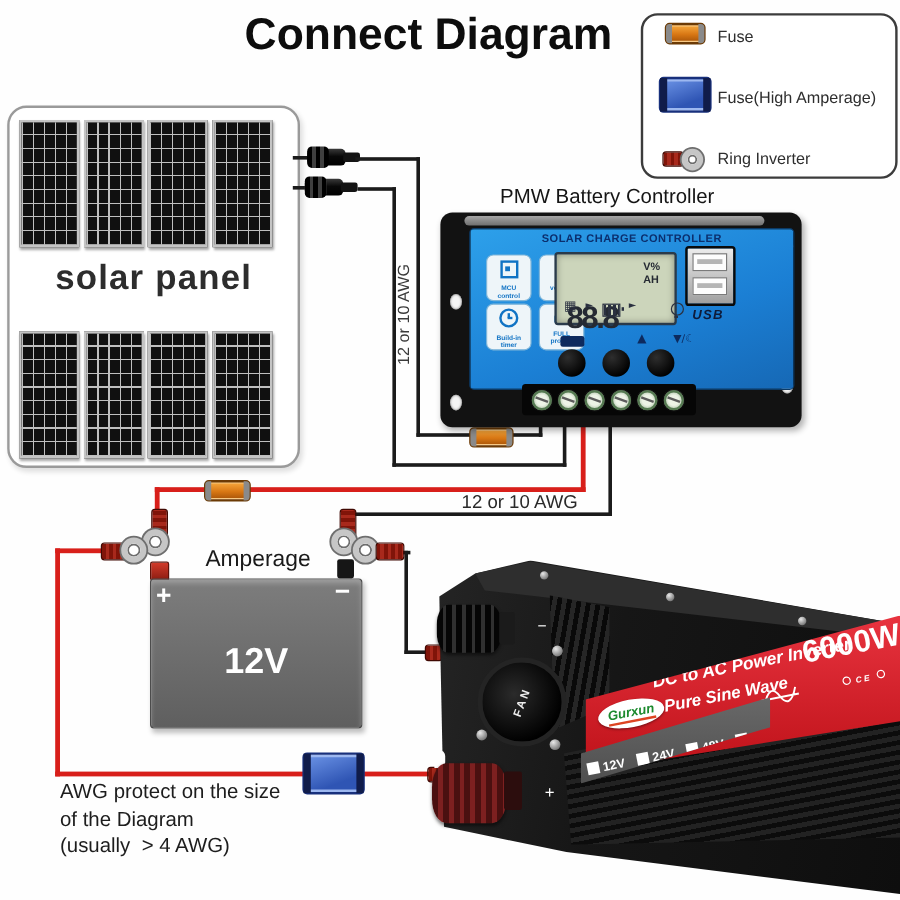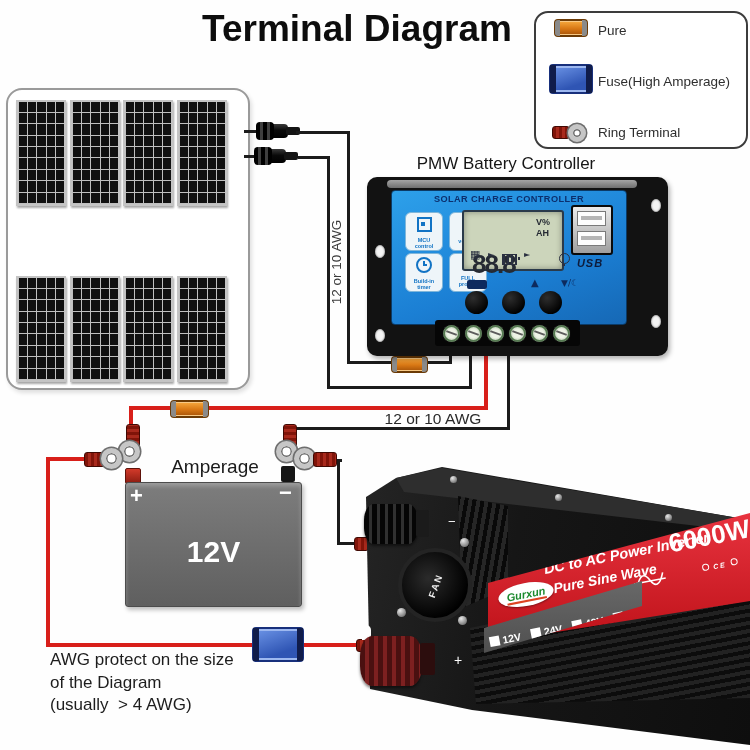--- a/index.html
+++ b/index.html
@@ -66,49 +66,50 @@
   .vopt{color:#fff;font-size:10.5px;font-weight:bold;margin-right:6px;white-space:nowrap;}
   .note-line{font-size:17px;color:#1d1d1d;line-height:1.33;}
   .legend-row{display:flex;align-items:center;}
   .legend-label{font-size:13.5px;color:#2e2e2e;}
 </style>
 </head>
 <body>
 
 <div id="canvas">
 
-  <div class="abs" style="left:192px;top:8px;width:330px;text-align:center;font-size:37px;font-weight:900;color:#0d0d0d;letter-spacing:0px;">Terminal Diagram</div>
+  <div class="abs" style="left:192px;top:8px;width:330px;text-align:center;font-size:37px;font-weight:900;color:#0d0d0d;letter-spacing:0px;">Connect Diagram</div>
 
   <div class="abs" style="left:534px;top:11px;width:214px;height:138px;border:2.5px solid #3c3c3c;border-radius:14px;background:#fff;box-sizing:border-box;padding:6px 6px 4px 8px;display:flex;flex-direction:column;justify-content:space-between;">
     <div class="legend-row">
       <span class="abs" style="position:relative;display:inline-block;width:54px;text-align:center;">
         <span class="fuse-o" style="position:relative;display:inline-block;width:30px;height:14px;"></span>
       </span>
-      <span class="legend-label">Pure</span>
+      <span class="legend-label">Fuse</span>
     </div>
     <div class="legend-row">
       <span style="position:relative;display:inline-block;width:54px;text-align:center;">
         <span class="fuse-b" style="position:relative;display:inline-block;width:40px;height:26px;"></span>
       </span>
       <span class="legend-label">Fuse(High Amperage)</span>
     </div>
     <div class="legend-row">
       <span style="position:relative;display:inline-block;width:54px;height:22px;">
         <span class="sleeve" style="left:8px;top:5px;width:16px;height:11px;"></span>
         <span class="ring" style="left:24px;top:3px;width:8px;height:8px;"></span>
       </span>
-      <span class="legend-label">Ring Terminal</span>
+      <span class="legend-label">Ring Inverter</span>
     </div>
   </div>
 
   <div class="abs" style="left:6px;top:88px;width:240px;height:298px;border:2px solid #9a9a9a;border-radius:16px;background:#fff;box-shadow:2px 3px 4px rgba(0,0,0,.12);">
     <div class="sp" style="left:8px;top:10px;"></div>
     <div class="sp" style="left:62px;top:10px;"></div>
     <div class="sp" style="left:115px;top:10px;"></div>
     <div class="sp" style="left:169px;top:10px;"></div>
+    <div class="abs" style="left:0;right:0;top:126px;text-align:center;font-size:29px;font-weight:bold;color:#2d2d2d;letter-spacing:1px;">solar panel</div>
     <div class="sp" style="left:8px;top:186px;"></div>
     <div class="sp" style="left:62px;top:186px;"></div>
     <div class="sp" style="left:115px;top:186px;"></div>
     <div class="sp" style="left:169px;top:186px;"></div>
   </div>
 
   <div class="wb" style="left:244px;top:130px;width:14px;height:3px;"></div>
   <div class="wb" style="left:244px;top:155px;width:12px;height:3px;"></div>
 
   <div class="mc4" style="left:256px;top:124px;width:32px;"></div>
@@ -145,21 +146,21 @@
   <div class="sleeve" style="left:356px;top:639px;width:13px;height:11px;"></div>
 
   <div class="abs" style="left:398px;top:154px;width:216px;text-align:center;font-size:17px;color:#151515;">PMW Battery Controller</div>
   <div class="abs" style="left:367px;top:177px;width:301px;height:179px;background:#121212;border-radius:10px;box-shadow:2px 3px 5px rgba(0,0,0,.3);">
     <div class="hole" style="left:8px;top:68px;"></div>
     <div class="hole" style="left:8px;top:152px;"></div>
     <div class="hole" style="left:284px;top:22px;"></div>
     <div class="hole" style="left:284px;top:138px;"></div>
     <div class="abs" style="left:20px;top:3px;width:250px;height:8px;background:linear-gradient(#a5a5a5,#6f6f6f);border-radius:4px;"></div>
 
-    <div class="abs" style="left:24px;top:13px;width:234px;height:133px;background:linear-gradient(160deg,#2da0ea,#1b7fd4 60%,#1668b5);border:1px solid #0b3a66;border-radius:4px;">
+    <div class="abs" style="left:24px;top:13px;width:234px;height:133px;background:linear-gradient(160deg,#2da0ea,#1b7fd4 60%,#1668b5);border:1px solid #0b3a66;border-radius:4px;padding-left:35px;">
       <div class="abs" style="left:0;right:0;top:3px;text-align:center;font-size:9.2px;font-weight:bold;color:#0b2f6e;letter-spacing:.4px;">SOLAR CHARGE CONTROLLER</div>
 
       <div class="feat" style="left:13px;top:21px;">
         <span class="icon-chip"></span>
         <span class="flabel">MCU
 control</span>
       </div>
       <div class="feat" style="left:57px;top:21px;">
         <span class="icon-gear">⚙</span>
         <span class="flabel">SET

